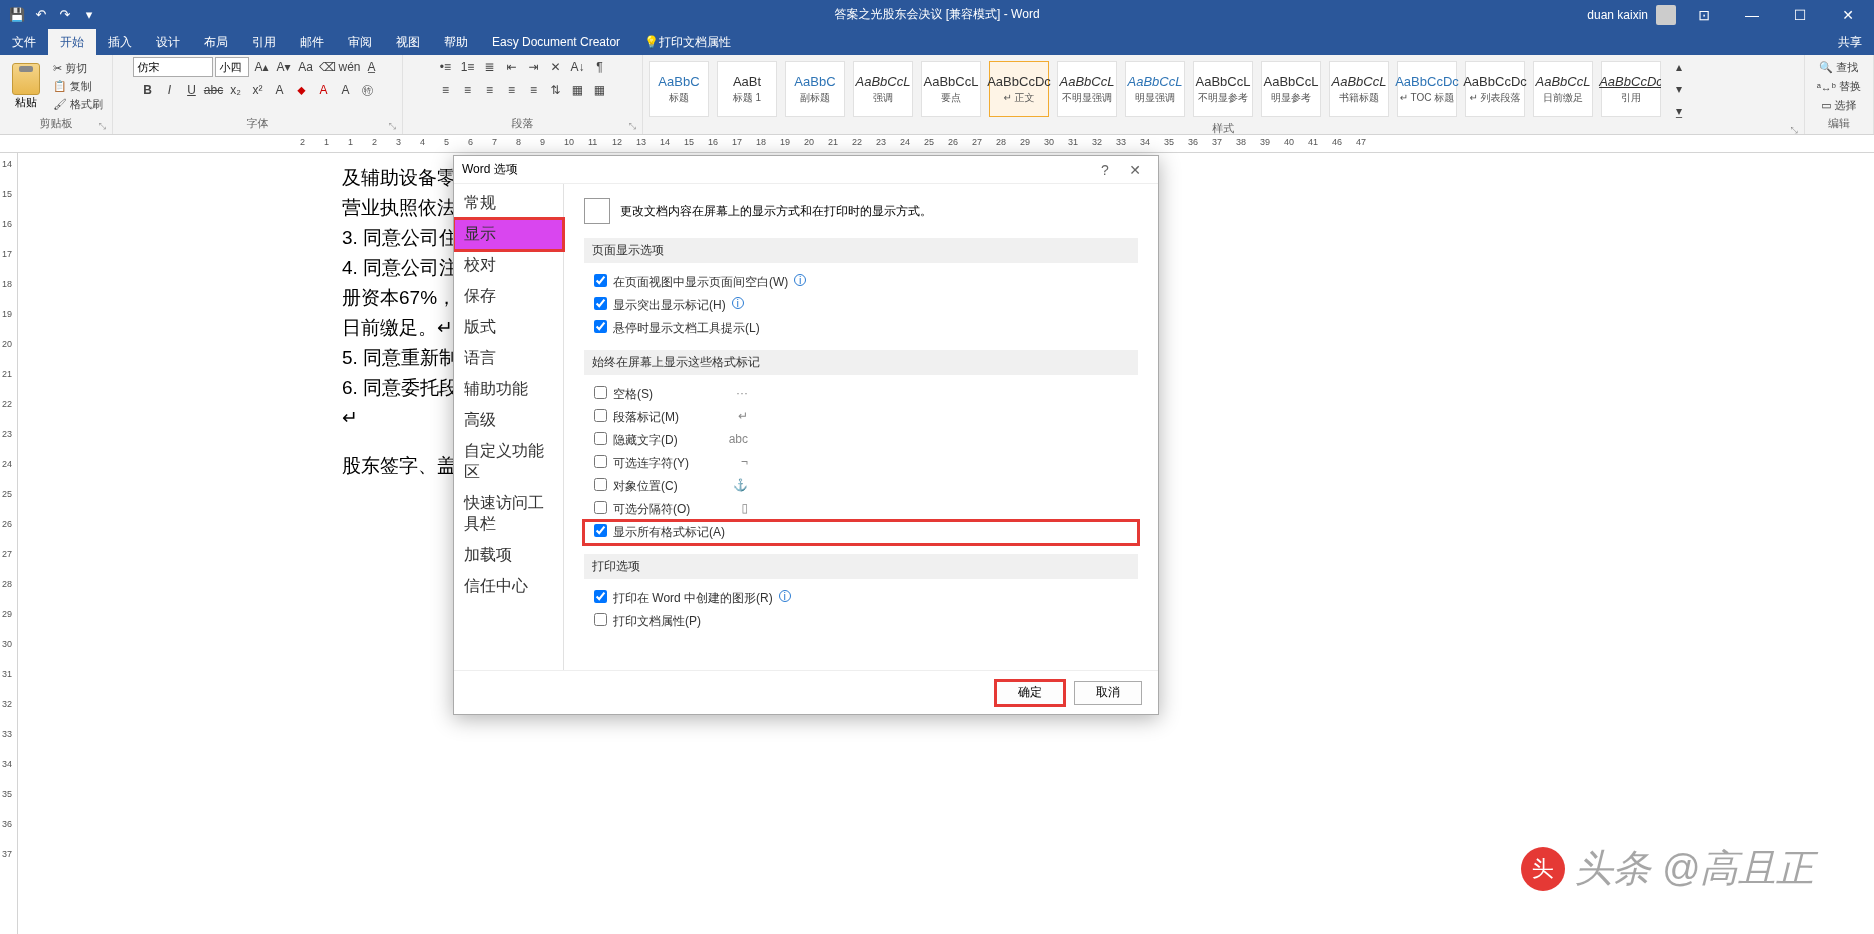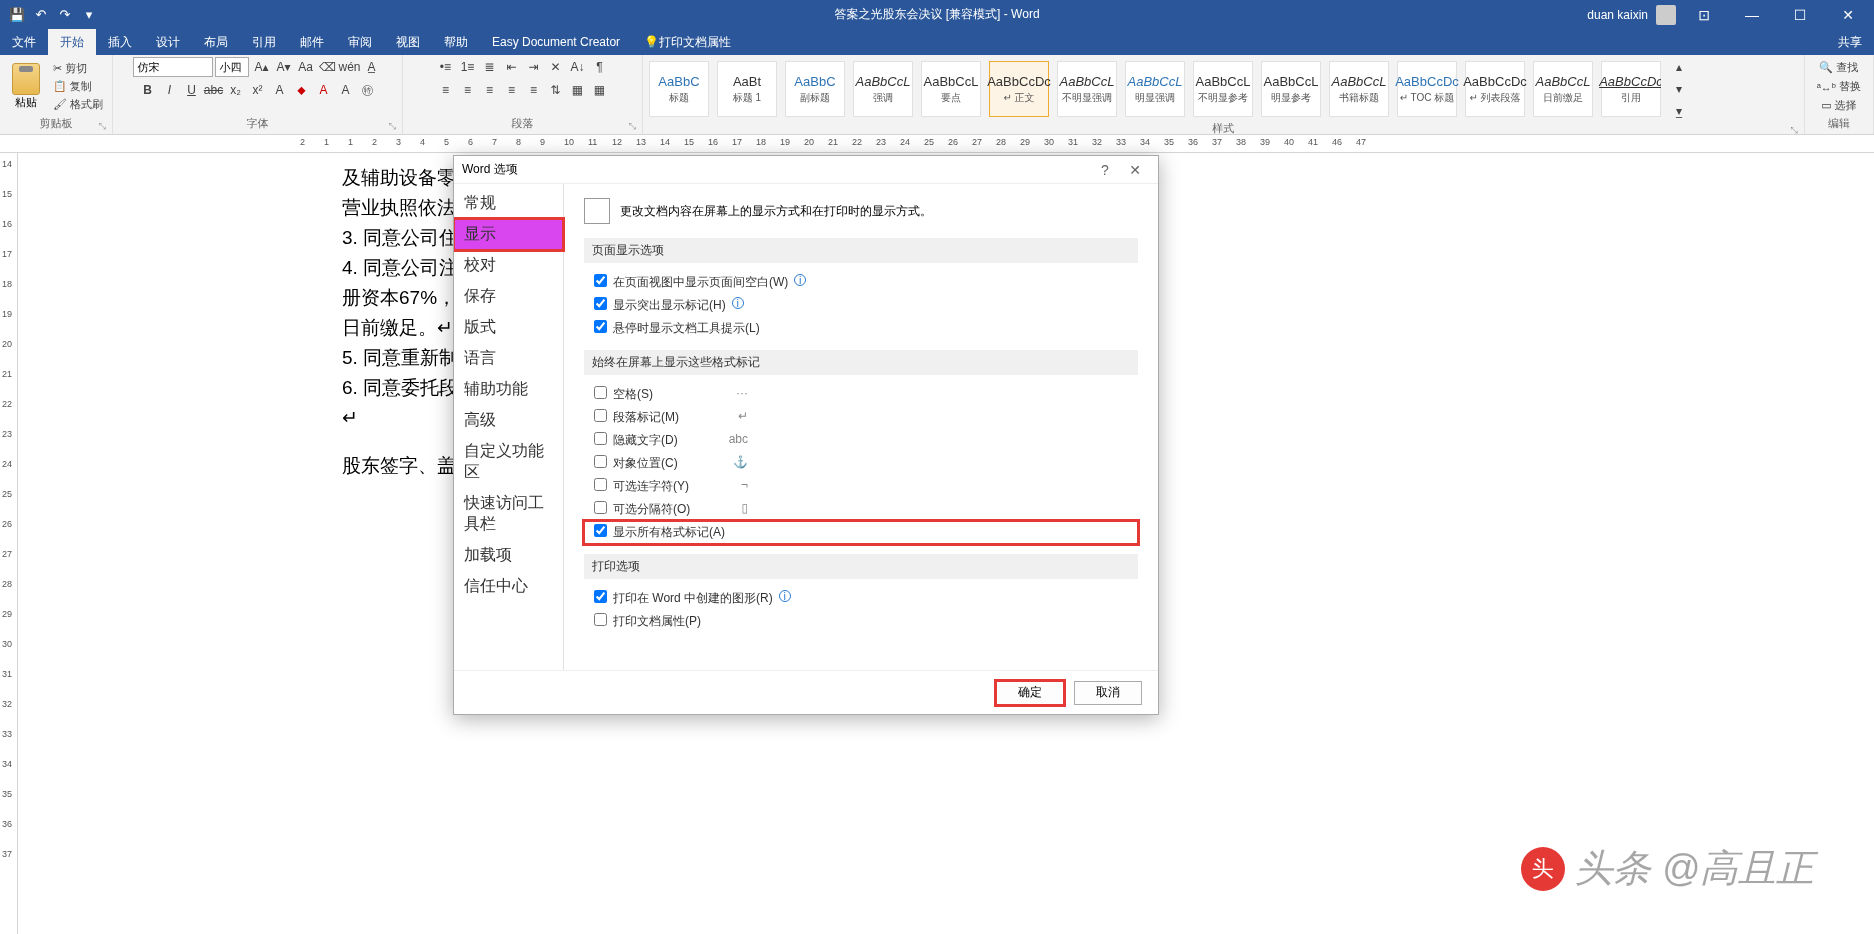--- a/index.html
+++ b/index.html
@@ -439,27 +439,27 @@
             <span>段落标记(M)</span>
             <span class="sym">↵</span>
           </label>
           <label class="chk-row">
             <input type="checkbox" style="">
             <span>隐藏文字(D)</span>
             <span class="sym">abc</span>
           </label>
           <label class="chk-row">
             <input type="checkbox" style="">
+            <span>可选连字符(Y)</span>
+            <span class="sym">¬</span>
+          </label>
+          <label class="chk-row">
+            <input type="checkbox" style="">
             <span>对象位置(C)</span>
             <span class="sym">⚓</span>
-          </label>
-          <label class="chk-row">
-            <input type="checkbox" style="">
-            <span>可选连字符(Y)</span>
-            <span class="sym">¬</span>
           </label>
           <label class="chk-row">
             <input type="checkbox" style="">
             <span>可选分隔符(O)</span>
             <span class="sym">▯</span>
           </label>
           <label class="chk-row hl">
             <input type="checkbox" checked="" style="">
             <span>显示所有格式标记(A)</span>
           </label>

